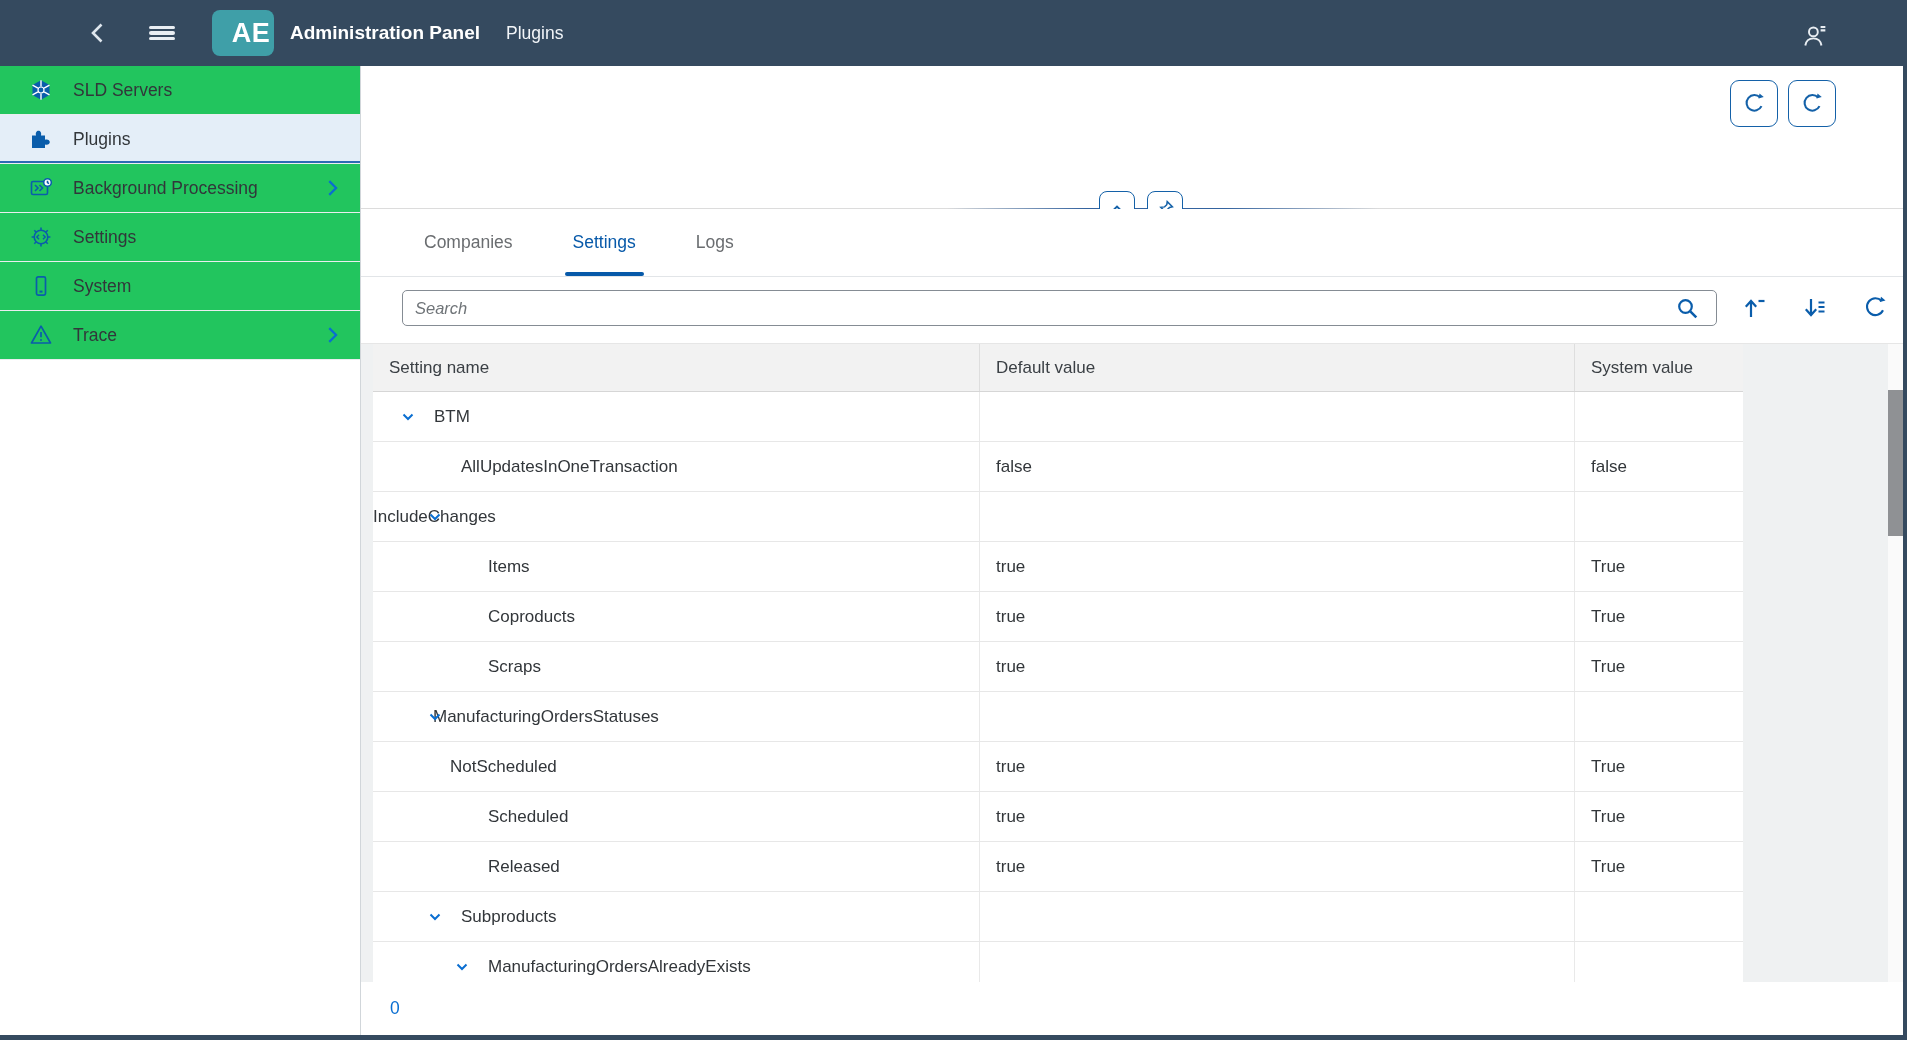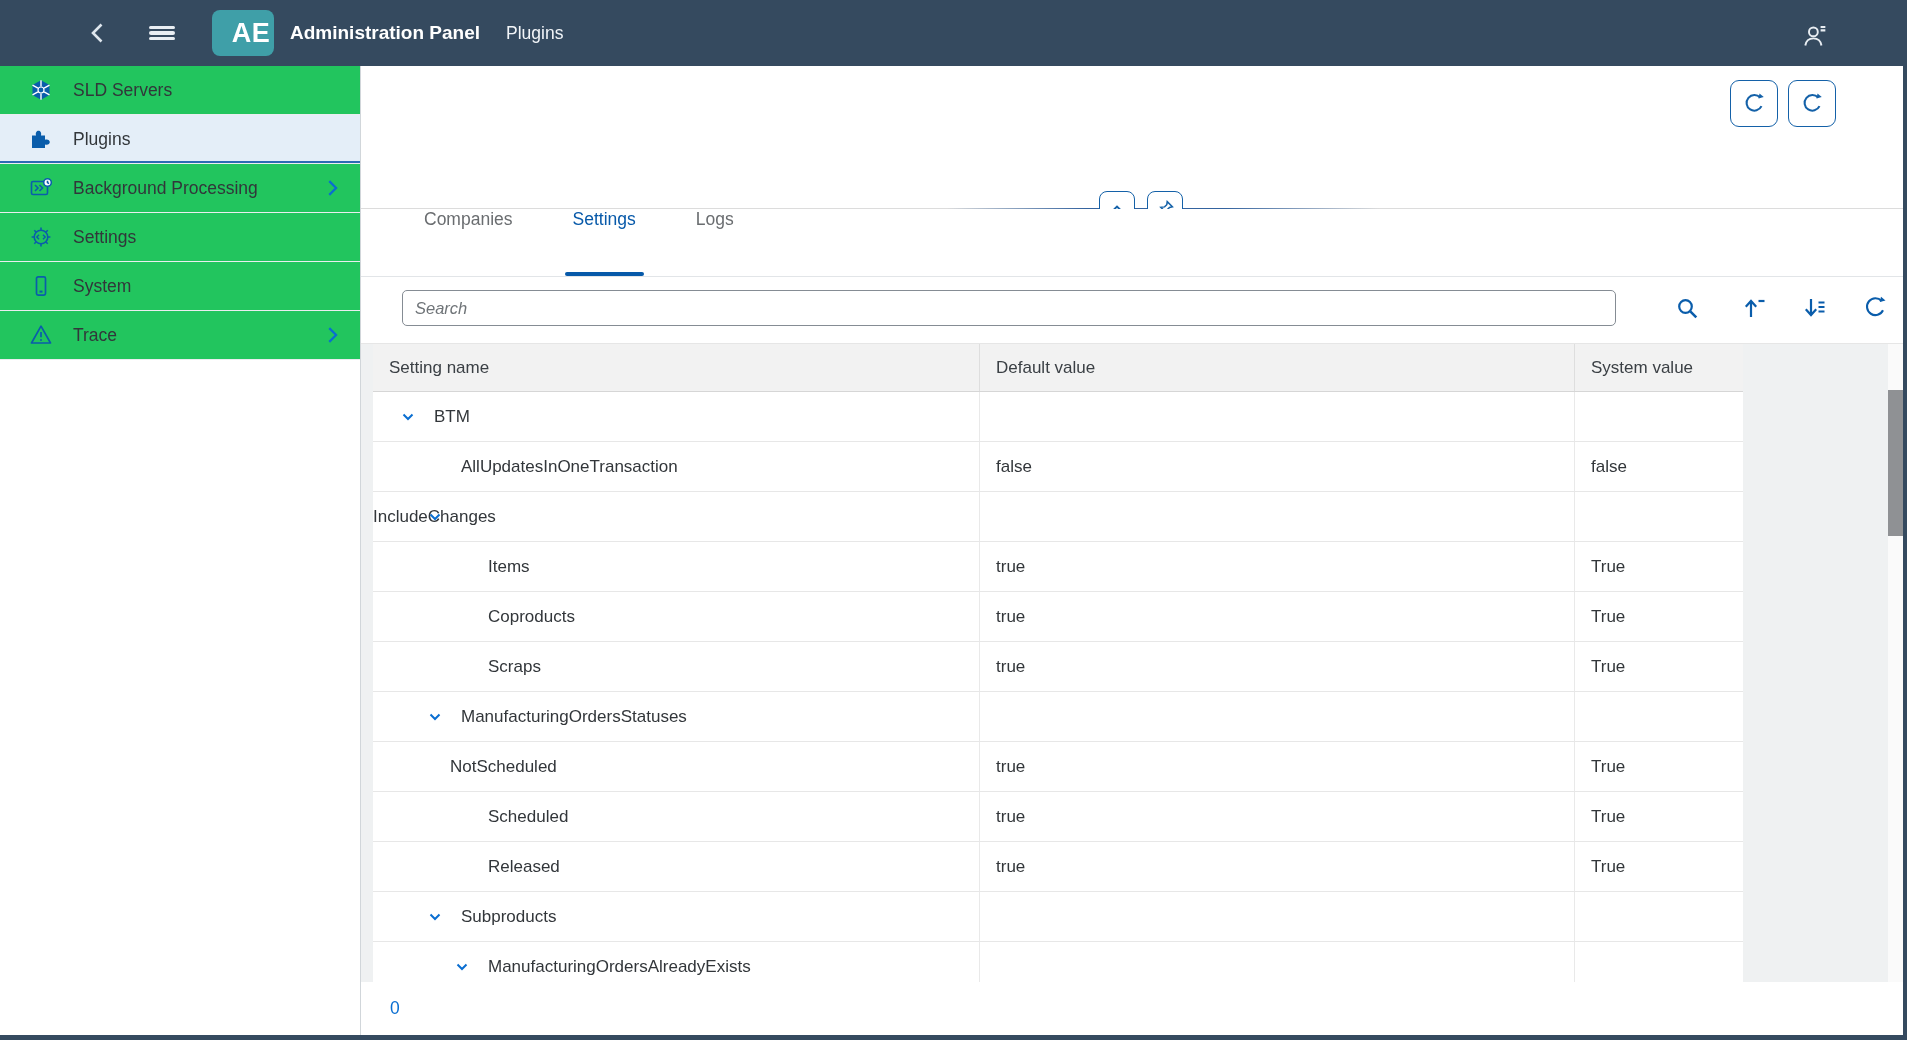--- a/index.html
+++ b/index.html
@@ -37,27 +37,27 @@
   .refresh-big{width:48px;height:47px;}
   .refresh-big svg{width:26px;height:26px;}
   .splitter-line{left:361px;top:208px;width:1542px;height:2px;
       background:linear-gradient(90deg,#dcdcdc 0%,#dcdcdc 38%,#34639f 47%,#34639f 56%,#dcdcdc 66%,#dcdcdc 100%);}
   .split-btn{width:36px;height:36px;border-radius:8px;}
   .split-btn svg{width:20px;height:20px;}
 
   
   .tabstrip{left:361px;top:209px;width:1542px;height:68px;background:#fff;border-bottom:1px solid #e2e5e8;
             box-sizing:border-box;display:flex;align-items:stretch;padding-left:55px;}
-  .tab{position:relative;display:flex;padding:0 8px;margin-right:44px;font-size:17.5px;color:#6a6d70;cursor:pointer;}
+  .tab{position:relative;display:flex;align-items:center;padding:0 8px;margin-right:44px;font-size:17.5px;color:#6a6d70;cursor:pointer;}
   .tab.active{color:#0759a9;}
   .tab.active::after{content:"";position:absolute;left:0;right:0;bottom:0;height:4px;border-radius:3px;background:#0759a9;}
 
   
   .toolbar{left:361px;top:277px;width:1542px;height:67px;background:#fff;border-bottom:1px solid #e6e6e6;box-sizing:border-box;}
-  .search-box{position:absolute;left:41px;top:13px;width:1214px;height:36px;box-sizing:border-box;
+  .search-box{position:absolute;left:41px;top:13px;width:1315px;height:36px;box-sizing:border-box;
               border:1px solid #858c94;border-radius:5px;background:#fff;font-size:16.5px;padding:0 44px 0 12px;color:#0f172a;
               font-family:"Liberation Sans","DejaVu Sans",sans-serif;}
   .search-box::placeholder{font-style:italic;color:#6f7478;opacity:1;}
   .tool-ico{position:absolute;top:17px;width:28px;height:28px;color:#0a5dab;cursor:pointer;}
   .tool-ico svg{width:28px;height:28px;display:block;}
 
   
   .table-panel{left:373px;top:344px;width:1370px;height:638px;background:#eab308;overflow:hidden;}
   .thead{display:grid;grid-template-columns:607px 595px 188px 120px;height:48px;background:#f2f2f2;
          border-bottom:1px solid #d6d6d6;box-sizing:border-box;}
@@ -341,21 +341,21 @@
           <div class="td">
             <button class="icon-btn edit-btn">
               <span><svg viewBox="0 0 20 20" fill="none" stroke="currentColor" stroke-width="1.5">
                   <path d="M4.2 15.8l.9-3.6 8.3-8.3c.8-.8 2-.8 2.7 0 .8.8.8 2 0 2.7l-8.3 8.3z"></path>
                   <path d="M12.4 4.9l2.7 2.7"></path>
                 </svg></span>
             </button>
           </div>
         </div>
         <div class="trow">
-          <div class="td" style="padding-left: 88px;">
+          <div class="td" style="padding-left: 60px;">
             <span class="g-chev" style="left: 54px;">
               <svg viewBox="0 0 16 16" fill="none" stroke="currentColor" stroke-width="2">
                 <path d="M3.5 5.5L8 10l4.5-4.5"></path>
               </svg>
             </span>
             <span class="tw">ManufacturingOrdersStatuses</span>
           </div>
           <div class="td val"></div>
           <div class="td val"></div>
           <div class="td"></div>

